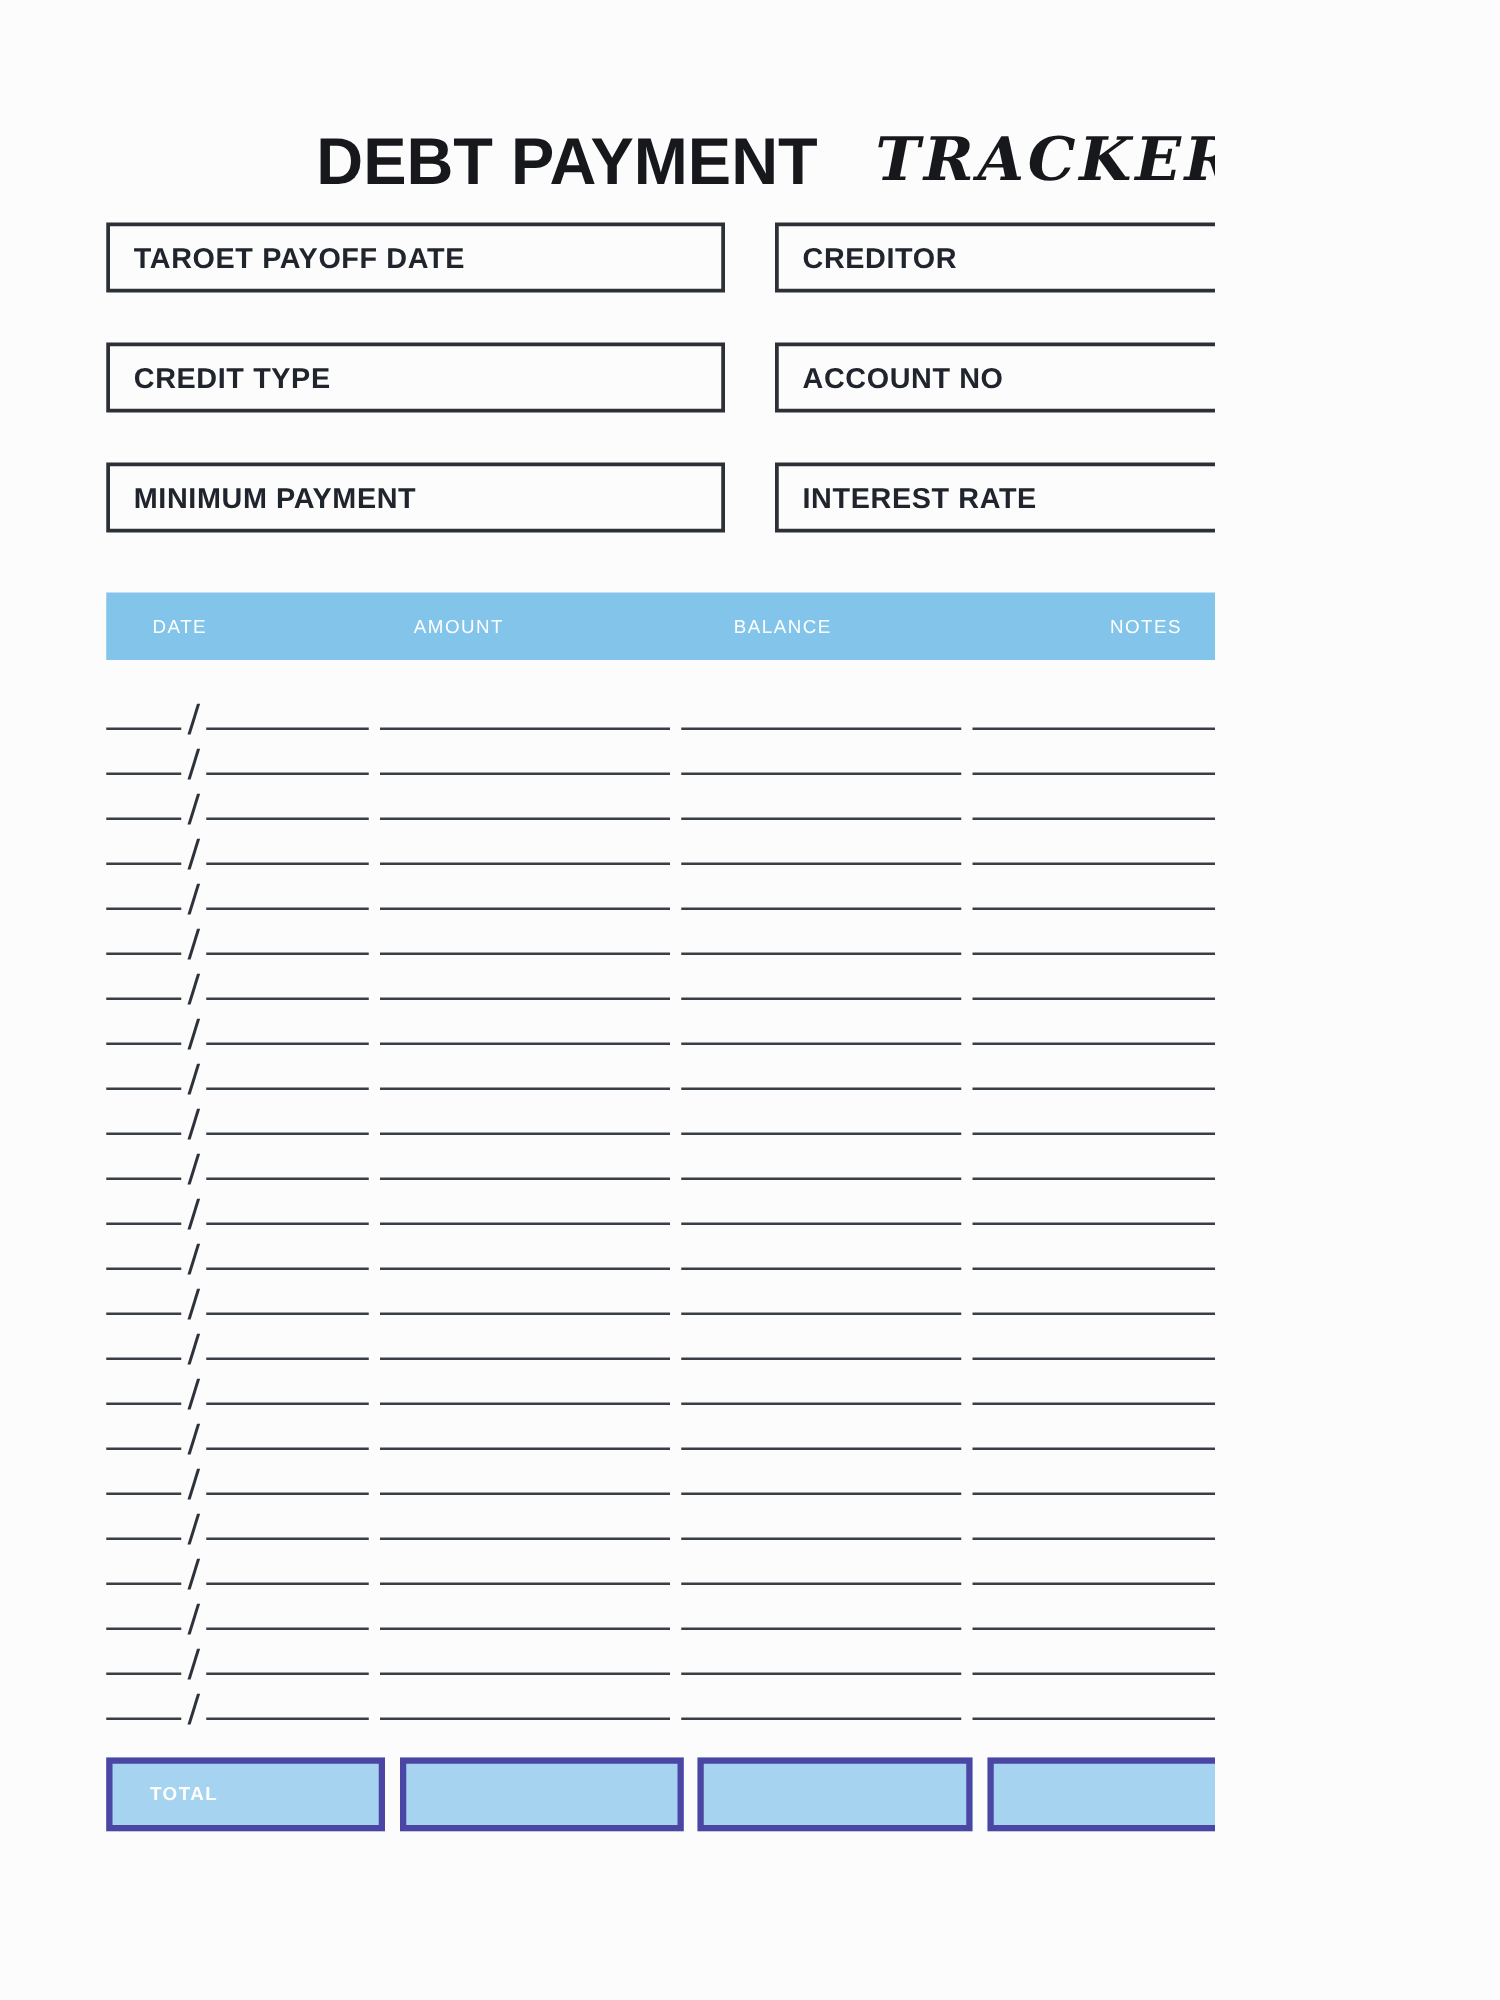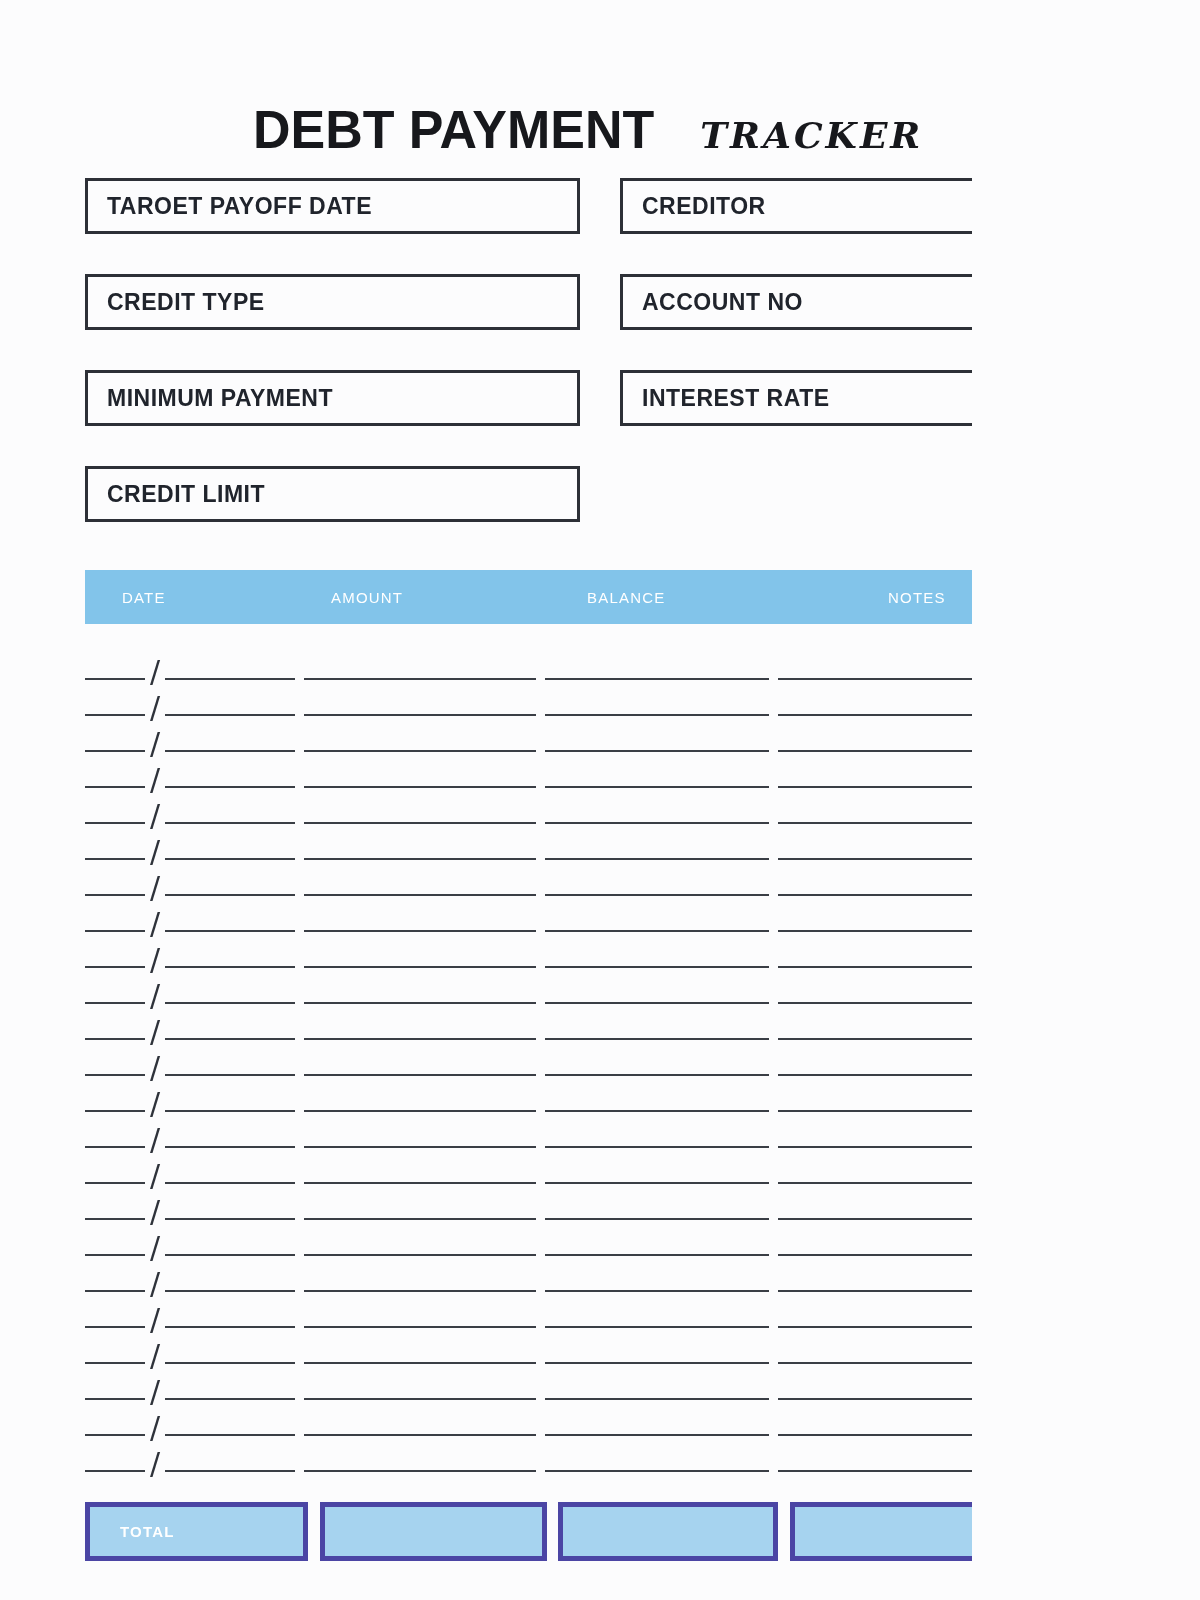--- a/index.html
+++ b/index.html
@@ -38,21 +38,21 @@
     font-size: 53px;
     letter-spacing: 0px;
     color: #17181c;
     transform: scaleX(0.98);
     transform-origin: left bottom;
   }
   .title-accent {
     font-family: "DejaVu Serif", serif;
     font-style: italic;
     font-weight: 600;
-    font-size: 36px;
+    font-size: 48px;
     letter-spacing: 3px;
     color: #17181c;
     margin-left: 38px;
     padding-bottom: 4px;
   }
 
   
   .info-grid {
     margin-top: 18px;
     display: grid;
@@ -170,23 +170,20 @@
       </div>
       <div class="info-box">
         <span class="info-label">ACCOUNT NO</span>
       </div>
       <div class="info-box">
         <span class="info-label">MINIMUM PAYMENT</span>
       </div>
       <div class="info-box">
         <span class="info-label">INTEREST RATE</span>
       </div>
-      <div class="info-box">
-        <span class="info-label">CREDIT LIMIT</span>
-      </div>
     </div>
 
     <div class="table-header grid-cols">
       <div class="th th-date">DATE</div>
       <div class="th th-amount">AMOUNT</div>
       <div class="th th-balance">BALANCE</div>
       <div class="th th-notes">NOTES</div>
     </div>
 
     <div class="table-body">

